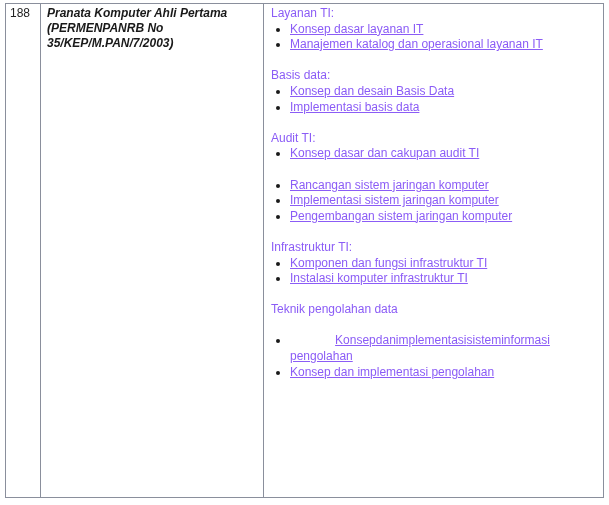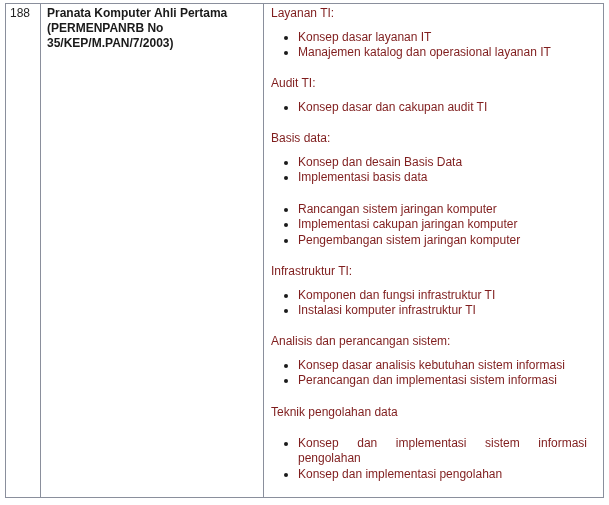--- a/index.html
+++ b/index.html
@@ -39,56 +39,57 @@
     }
     .cell-title {
       width: 223px;
       border-right: 1px solid #8a8f9c;
       padding: 2px 0 0 6px;
       font-size: 12px;
       font-weight: bold;
       line-height: 15px;
       color: #1a1a1a;
     }
-    .cell-title div { white-space: nowrap; }
+    .cell-title div { white-space: nowrap; font-style: italic; }
     .cell-content {
       flex: 1;
       padding: 2px 8px 0 7px;
       font-size: 12px;
       line-height: 15.6px;
-      color: #7f1d1d;
+      color: #8b5cf6;
     }
     .section {
       margin: 0 0 15.6px 0;
     }
     .section-heading {
       white-space: nowrap;
     }
     ul.items {
-      margin: 8px;
+      margin: 0;
       padding: 0;
       list-style: none;
+      text-decoration: underline;
     }
     ul.items li {
       position: relative;
       padding-left: 19px;
     }
     ul.items li::before {
       content: "";
       position: absolute;
       left: 5px;
       top: 6px;
       width: 4px;
       height: 4px;
       border-radius: 50%;
       background: #1a1a1a;
     }
     ul.items li.justify span.word-row {
       display: flex;
-      justify-content: space-between;
+      justify-content: center;
     }
   </style>
 </head>
 <body>
 
 <div class="table">
   <div class="cell cell-no">
     <span>188</span>
   </div>
   <div class="cell cell-title">
@@ -100,57 +101,50 @@
 
     <div class="section">
       <div class="section-heading">Layanan TI:</div>
       <ul class="items">
         <li>Konsep dasar layanan IT</li>
         <li>Manajemen katalog dan operasional layanan IT</li>
       </ul>
     </div>
 
     <div class="section">
-      <div class="section-heading">Audit TI:</div>
-      <ul class="items">
-        <li>Konsep dasar dan cakupan audit TI</li>
-      </ul>
-    </div>
-
-    <div class="section">
       <div class="section-heading">Basis data:</div>
       <ul class="items">
         <li>Konsep dan desain Basis Data</li>
         <li>Implementasi basis data</li>
       </ul>
     </div>
 
     <div class="section">
+      <div class="section-heading">Audit TI:</div>
+      <ul class="items">
+        <li>Konsep dasar dan cakupan audit TI</li>
+      </ul>
+    </div>
+
+    <div class="section">
       <ul class="items">
         <li>Rancangan sistem jaringan komputer</li>
-        <li>Implementasi cakupan jaringan komputer</li>
+        <li>Implementasi sistem jaringan komputer</li>
         <li>Pengembangan sistem jaringan komputer</li>
       </ul>
     </div>
 
     <div class="section">
       <div class="section-heading">Infrastruktur TI:</div>
       <ul class="items">
         <li>Komponen dan fungsi infrastruktur TI</li>
         <li>Instalasi komputer infrastruktur TI</li>
       </ul>
     </div>
 
-    <div class="section">
-      <div class="section-heading">Analisis dan perancangan sistem:</div>
-      <ul class="items">
-        <li>Konsep dasar analisis kebutuhan sistem informasi</li>
-        <li>Perancangan dan implementasi sistem informasi</li>
-      </ul>
-    </div>
 
     <div class="section">
       <div class="section-heading">Teknik pengolahan data</div>
     </div>
 
     <div class="section">
       <ul class="items">
         <li class="justify">
           <span class="word-row">
             <span>Konsep</span>

